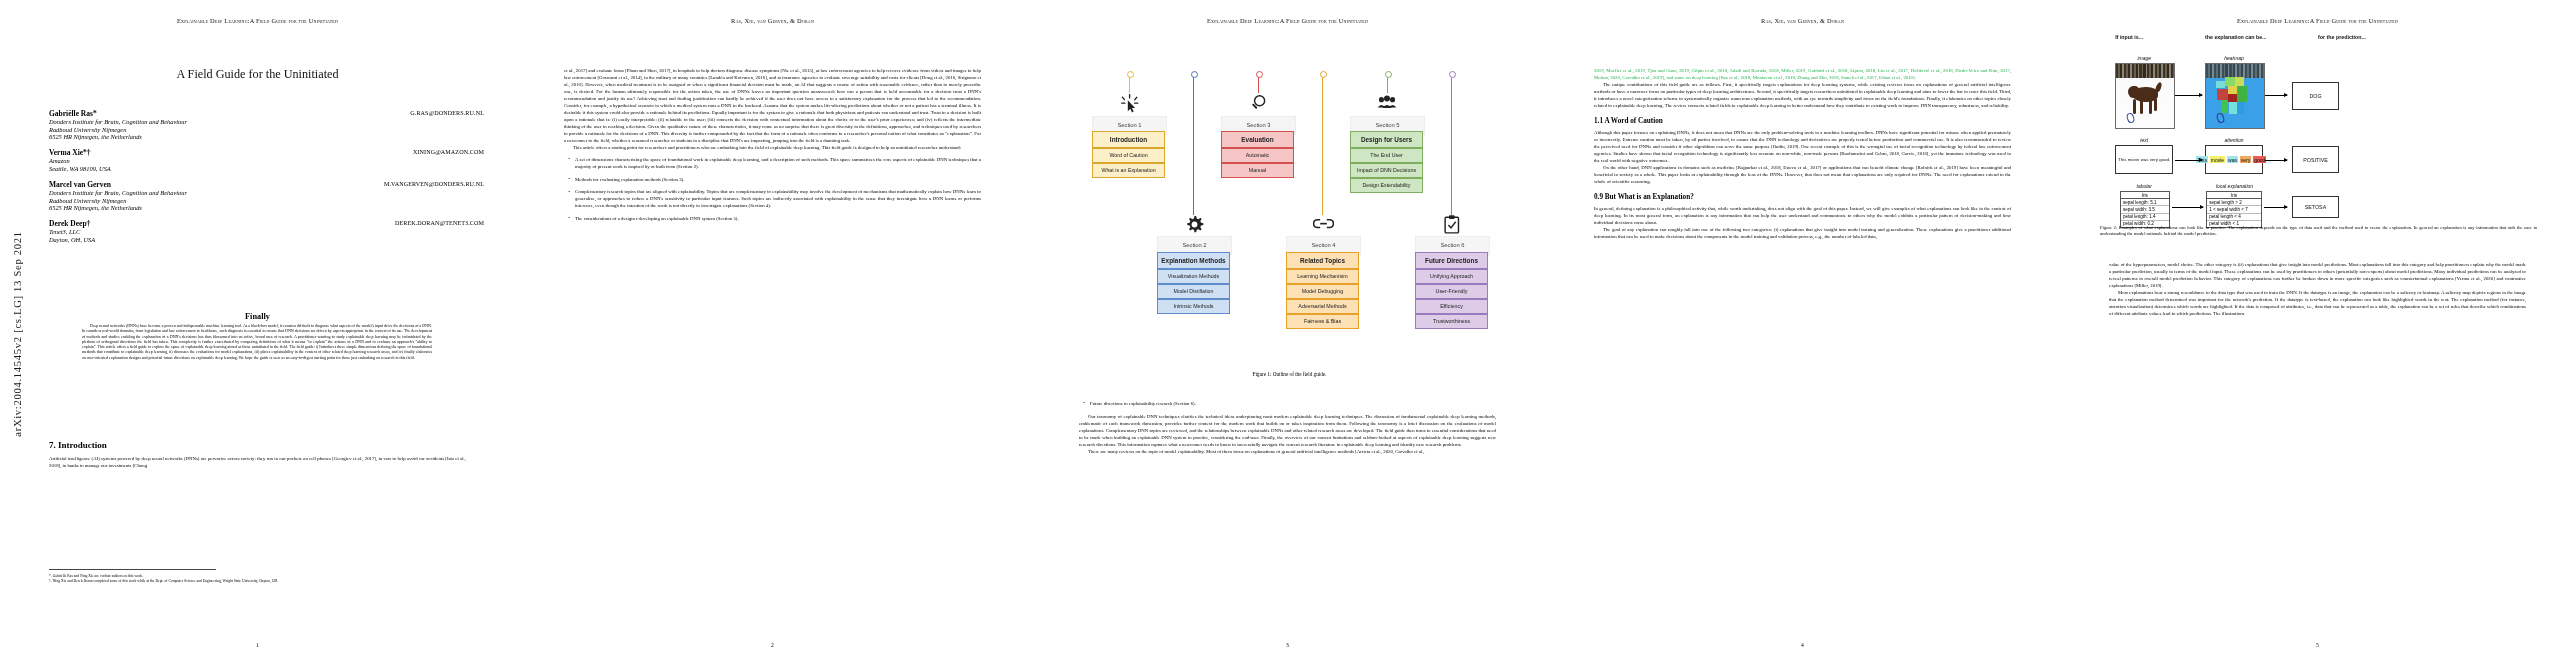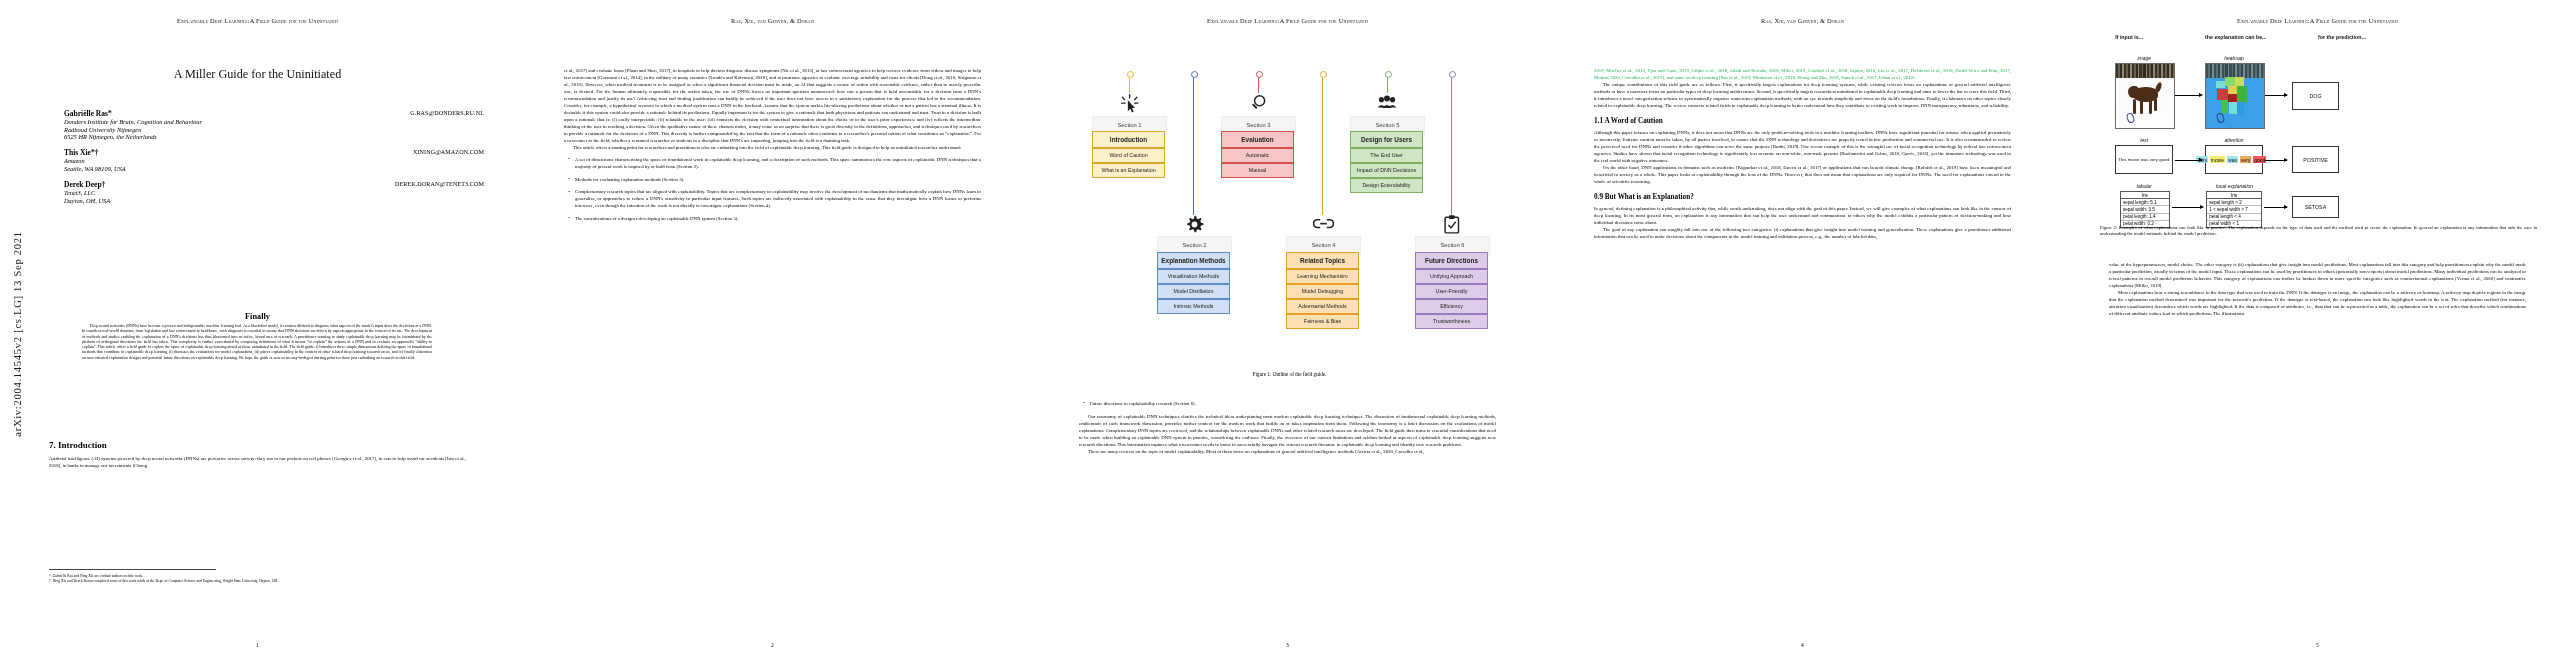--- a/index.html
+++ b/index.html
@@ -4,21 +4,21 @@
 <style>
   html,body{margin:0;padding:0;background:#fff;}
   body{width:2576px;height:667px;font-family:"Liberation Serif",serif;color:#000;overflow:hidden;}
   .sheet{position:absolute;top:0;left:0;width:2576px;height:667px;display:flex;}
   .page{position:relative;width:515px;height:667px;background:#fff;box-sizing:border-box;}
   .runhead{position:absolute;top:16.7px;left:0;width:100%;text-align:center;font-variant:small-caps;font-size:6.4px;letter-spacing:0.2px;color:#111;}
   .arxiv-rail{position:absolute;left:7.8px;top:0;height:667px;width:19px;}
   .arxiv-rail span{position:absolute;left:50%;top:50%;transform:translate(-50%,-50%) rotate(-90deg);white-space:nowrap;font-size:10.6px;color:#1a1a1a;font-family:"Liberation Serif",serif;letter-spacing:0.7px;}
   .col{position:absolute;left:49px;width:417px;text-align:justify;}
   .title{position:absolute;left:49px;right:49px;top:66px;text-align:center;font-size:12.2px;line-height:16.7px;color:#111;}
-  .authors{position:absolute;left:64px;right:31px;top:109px;}
+  .authors{position:absolute;left:49px;right:31px;top:109px;}
   .aut-row{position:relative;margin-bottom:2.8px;}
   .aut-name{font-weight:bold;font-size:7.5px;}
   .aut-mail{position:absolute;right:0;top:0.6px;font-variant:small-caps;font-size:6.1px;letter-spacing:0.1px;}
   .aut-aff{font-style:italic;font-size:6.4px;line-height:7.5px;}
   .abs-h{position:absolute;left:0;right:0;top:312px;text-align:center;font-size:8.3px;font-weight:bold;}
   .abstract{position:absolute;left:82px;width:350px;top:323px;font-size:4px;line-height:5.3px;text-align:justify;text-indent:7.8px;}
   .sec-h{font-size:9px;font-weight:bold;margin:9px 0 5px 0;}
   .subsec-h{font-size:7.2px;font-weight:bold;margin:7.8px 0 4.4px 0;}
   .body{font-size:4.8px;line-height:7px;text-align:justify;}
   .body p{margin:0;text-indent:9px;}
@@ -71,36 +71,43 @@
 
 <div class="sheet">
 
   <div class="page">
     <div class="arxiv-rail">
       <span>arXiv:2004.14545v2  [cs.LG]  13 Sep 2021</span>
     </div>
     <div class="runhead">Explainable Deep Learning:A Field Guide for the Uninitiated</div>
 
     <div class="title">
-      <div>A Miller Guide for the Uninitiated</div>
+      <div>A Field Guide for the Uninitiated</div>
     </div>
 
     <div class="authors">
       <div class="aut-row">
         <div class="aut-name">Gabriëlle Ras*</div>
         <div class="aut-mail">G.RAS@DONDERS.RU.NL</div>
         <div class="aut-aff">Donders Institute for Brain, Cognition and Behaviour</div>
         <div class="aut-aff">Radboud University Nijmegen</div>
         <div class="aut-aff">6525 HR Nijmegen, the Netherlands</div>
       </div>
       <div class="aut-row" style="margin-top:7.8px">
-        <div class="aut-name">This Xie*†</div>
+        <div class="aut-name">Verma Xie*†</div>
         <div class="aut-mail">XINING@AMAZON.COM</div>
         <div class="aut-aff">Amazon</div>
         <div class="aut-aff">Seattle, WA 98109, USA</div>
+      </div>
+      <div class="aut-row" style="margin-top:7.8px">
+        <div class="aut-name">Marcel van Gerven</div>
+        <div class="aut-mail">M.VANGERVEN@DONDERS.RU.NL</div>
+        <div class="aut-aff">Donders Institute for Brain, Cognition and Behaviour</div>
+        <div class="aut-aff">Radboud University Nijmegen</div>
+        <div class="aut-aff">6525 HR Nijmegen, the Netherlands</div>
       </div>
       <div class="aut-row" style="margin-top:7.8px">
         <div class="aut-name">Derek Deep†</div>
         <div class="aut-mail">DEREK.DORAN@TENET3.COM</div>
         <div class="aut-aff">Tenet3, LLC</div>
         <div class="aut-aff">Dayton, OH, USA</div>
       </div>
     </div>
 
     <div class="abs-h">Finally</div>

